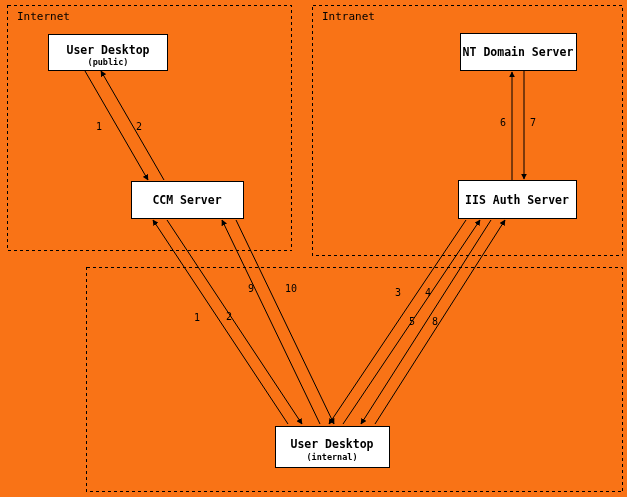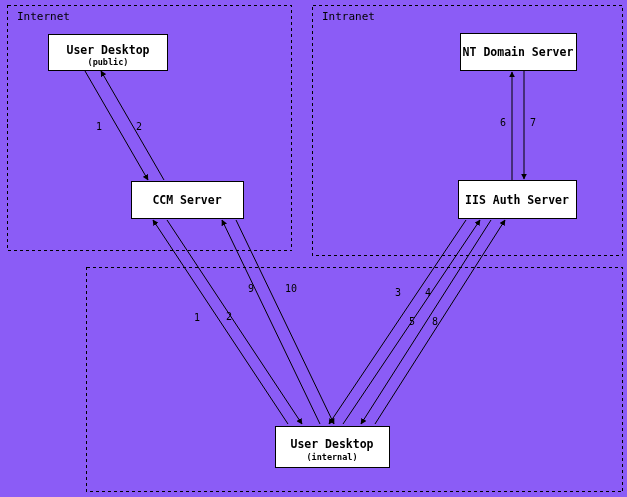--- a/index.html
+++ b/index.html
@@ -4,21 +4,21 @@
 <style>
   html, body {
     margin: 0;
     padding: 0;
     background: #ffffff;
   }
   #diagram-root {
     position: relative;
     width: 627px;
     height: 497px;
-    background: #8b5cf6;
+    background: #f97316;
     font-family: "DejaVu Sans Mono", monospace;
     overflow: hidden;
   }
   svg#diagram-svg {
     position: absolute;
     left: 0;
     top: 0;
     width: 627px;
     height: 497px;
     display: block;

